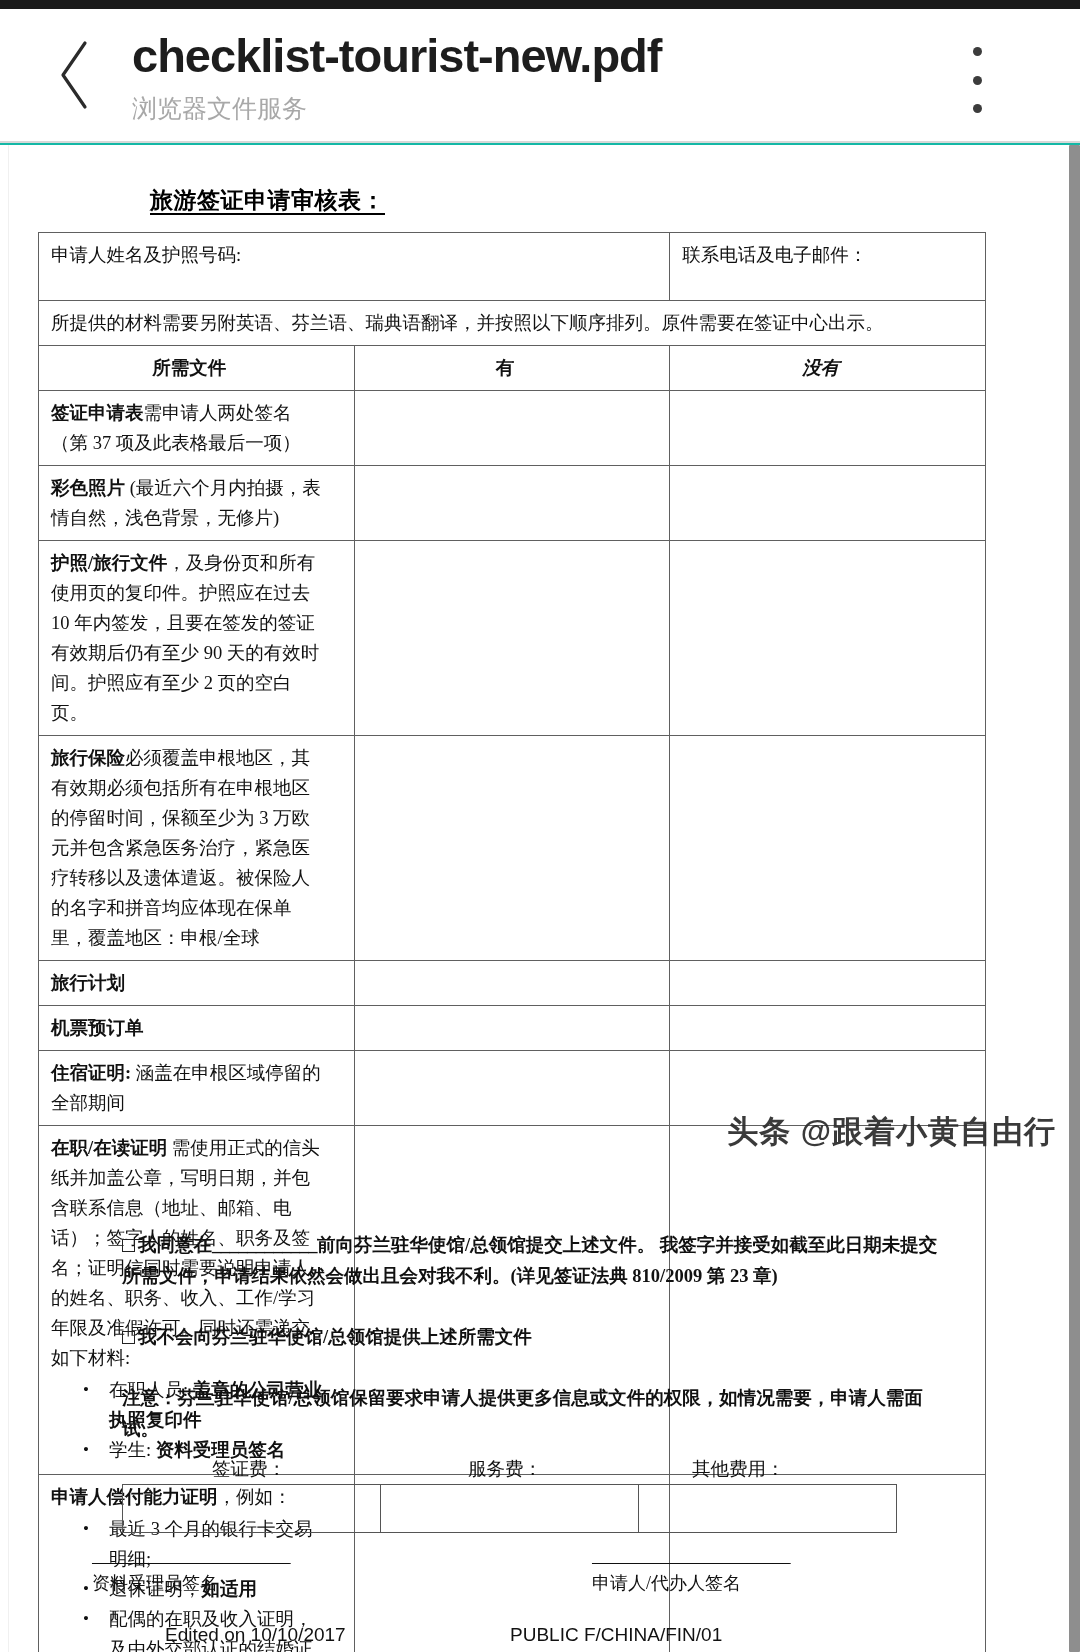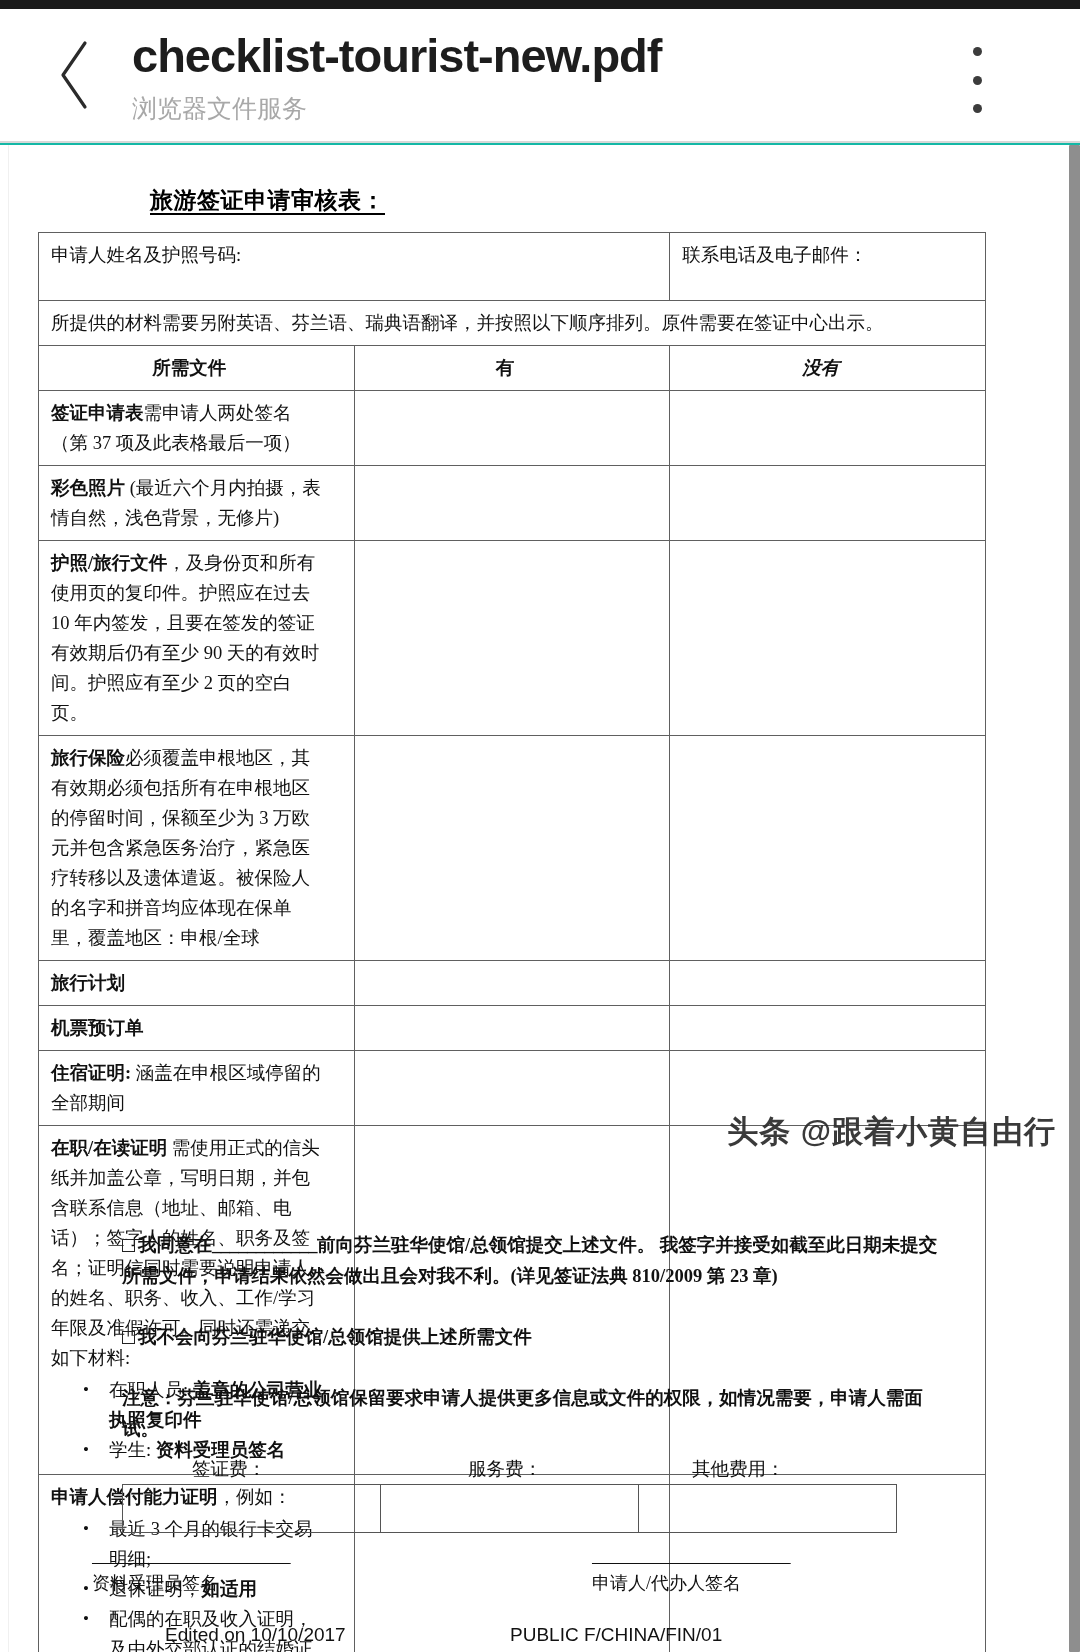--- a/index.html
+++ b/index.html
@@ -175,21 +175,21 @@
   .notice { margin-top: 30px; }
 
   
   .fee-labels {
     position: absolute; left: 110px; top: 1311px;
     width: 790px; height: 30px;
   }
   .fee-labels span {
     position: absolute; font-size: 18.5px; color: #111;
   }
-  .fl1 { left: 72px; }
+  .fl1 { left: 92px; }
   .fl2 { left: 348px; }
   .fl3 { left: 572px; }
 
   table.fee-table {
     position: absolute; left: 112px; top: 1339px;
     width: 775px; height: 48px;
     border-collapse: collapse;
     table-layout: fixed;
   }
   table.fee-table td {

